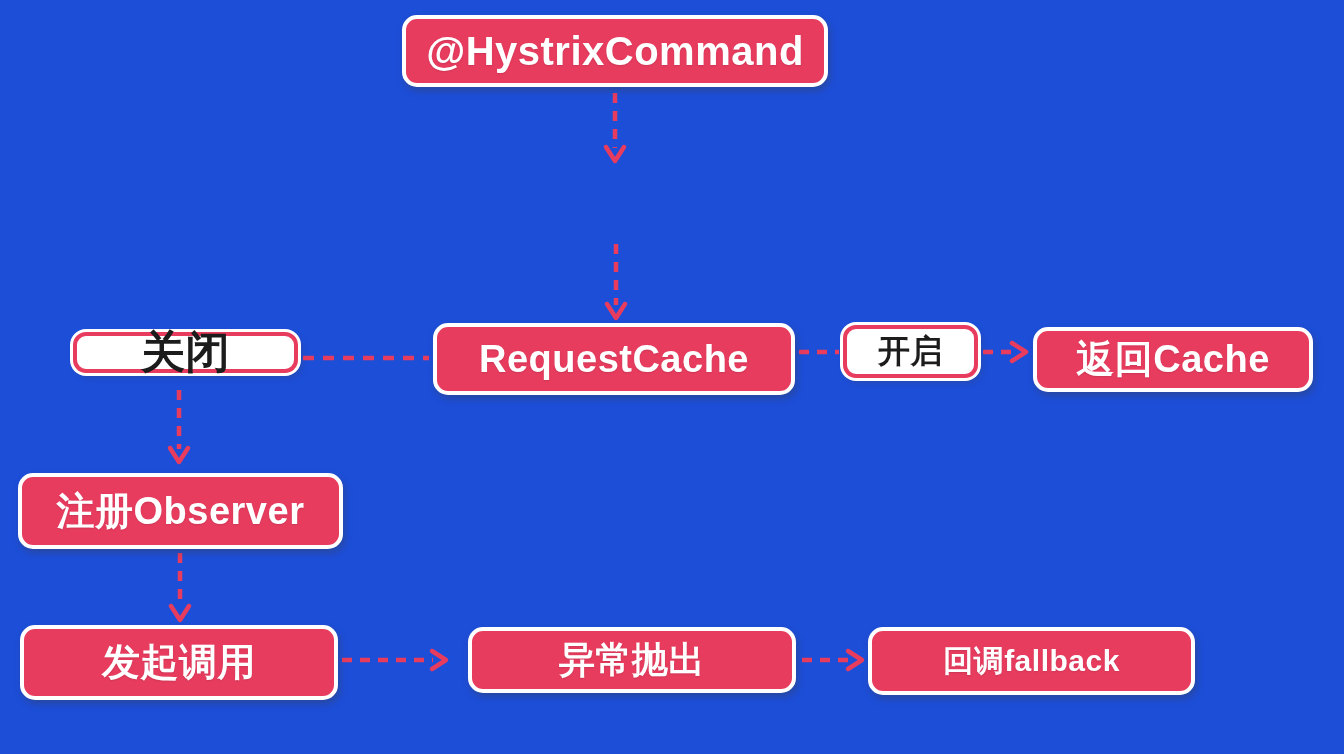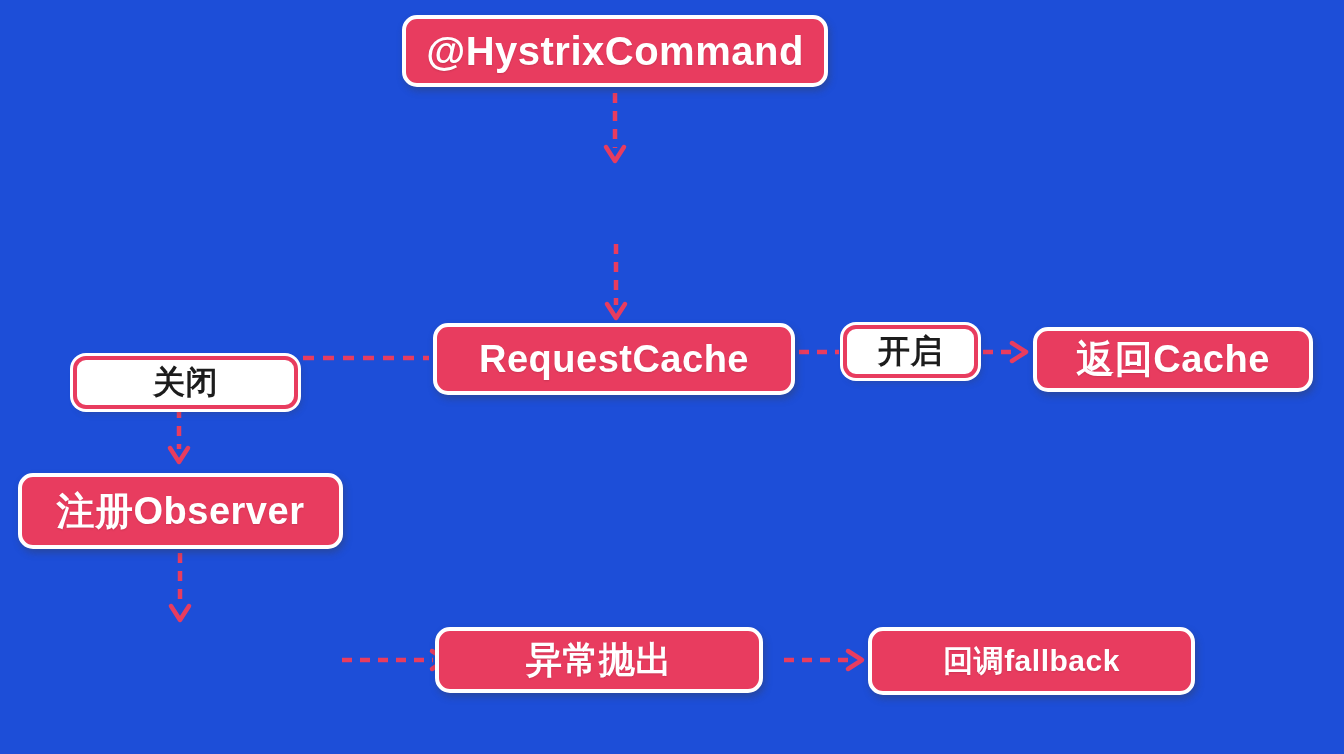--- a/index.html
+++ b/index.html
@@ -44,26 +44,26 @@
     background: #ffffff;
     color: #1c1c1c;
     border: 4px solid #e83c5f;
     border-radius: 13px;
     box-shadow: 0 0 0 3px #ffffff, 3px 4px 7px rgba(60, 60, 60, 0.3);
   }
   
   #node-hystrix-command   { left: 402px;  top: 15px;  width: 426px; height: 72px; font-size: 40px; }
   #node-aspect-intercept  { left: 438px;  top: 168px; width: 360px; height: 70px; font-size: 38px; }
   #node-request-cache     { left: 433px;  top: 323px; width: 362px; height: 72px; font-size: 38px; justify-content: center; }
-  #node-cache-off         { left: 73px;   top: 332px; width: 225px; height: 53px; font-size: 32px; margin-top: 24px; }
+  #node-cache-off         { left: 73px;   top: 332px; width: 225px; height: 41px; font-size: 44px; }
   #node-cache-on          { left: 843px;  top: 325px; width: 135px; height: 53px; font-size: 32px; font-family: Liberation Serif, serif; }
   #node-return-cache      { left: 1033px; top: 327px; width: 280px; height: 65px; font-size: 38px; }
   #node-register-observer { left: 18px;   top: 473px; width: 325px; height: 76px; font-size: 38px; }
   #node-invoke-call       { left: 20px;   top: 625px; width: 318px; height: 75px; font-size: 38px; }
-  #node-exception-thrown  { left: 435px;  top: 627px; width: 328px; height: 66px; font-size: 36px; }
+  #node-exception-thrown  { left: 468px;  top: 627px; width: 328px; height: 66px; font-size: 36px; }
   #node-fallback-callback { left: 868px;  top: 627px; width: 327px; height: 68px; font-size: 30px; }
 </style>
 </head>
 <body>
 
 <div class="canvas">
 
   <svg class="edges-layer" width="1344" height="754" viewBox="0 0 1344 754" stroke="#e83c5f" stroke-width="4.5" fill="none" stroke-linecap="butt">
 
     <g>
@@ -128,20 +128,23 @@
   </div>
 
   <div class="node node-pink" id="node-return-cache">
     <span>返回Cache</span>
   </div>
 
   <div class="node node-pink" id="node-register-observer">
     <span>注册Observer</span>
   </div>
 
+  <div class="node node-pink" id="node-invoke-call">
+    <span>发起调用</span>
+  </div>
 
   <div class="node node-pink" id="node-exception-thrown">
     <span>异常抛出</span>
   </div>
 
   <div class="node node-pink" id="node-fallback-callback">
     <span>回调fallback</span>
   </div>
 
 </div>

